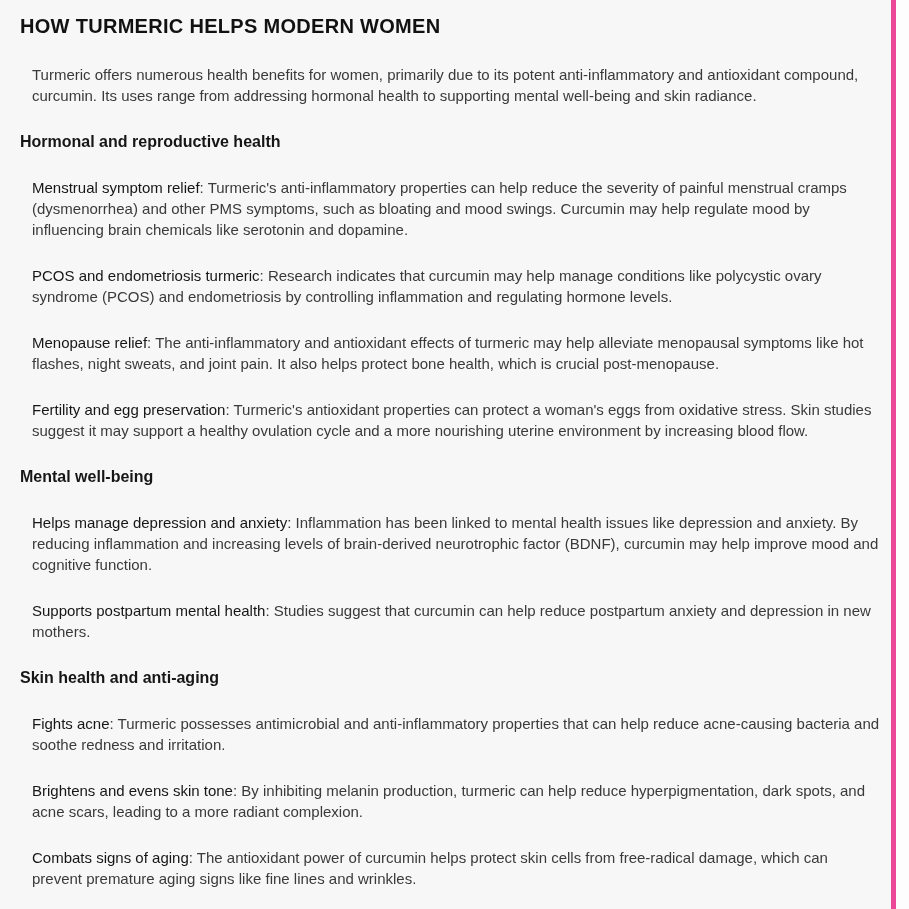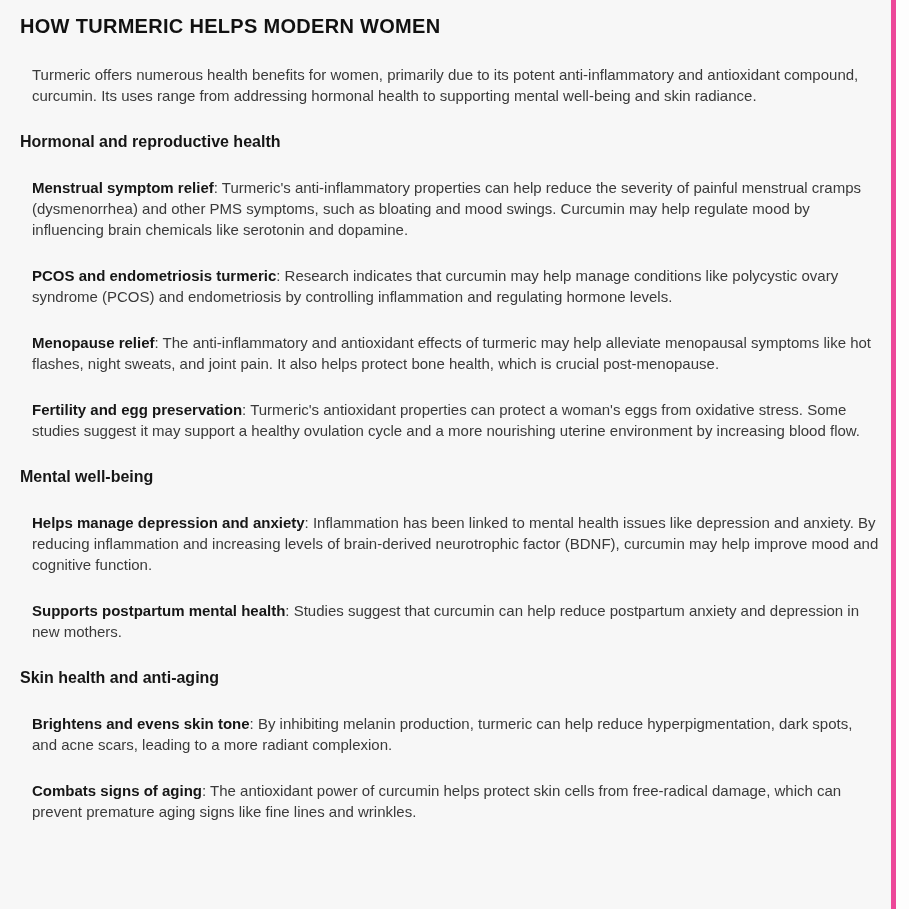--- a/index.html
+++ b/index.html
@@ -37,49 +37,50 @@
     color: #3a3a3a;
   }
   .section-heading {
     margin: 0 0 25px 0;
     font-size: 16px;
     line-height: 21px;
     font-weight: bold;
     color: #161616;
   }
   .benefit-label {
-    font-weight: bold;
+    font-weight: normal;
     color: #161616;
   }
 </style>
 </head>
 <body>
 
 <div class="doc-panel">
 
   <h2 class="doc-title">HOW TURMERIC HELPS MODERN WOMEN</h2>
 
   <p class="doc-paragraph">Turmeric offers numerous health benefits for women, primarily due to its potent anti-inflammatory and antioxidant compound, curcumin. Its uses range from addressing hormonal health to supporting mental well-being and skin radiance.</p>
 
   <h3 class="section-heading">Hormonal and reproductive health</h3>
 
   <p class="doc-paragraph"><strong class="benefit-label">Menstrual symptom relief</strong><span>: Turmeric's anti-inflammatory properties can help reduce the severity of painful menstrual cramps (dysmenorrhea) and other PMS symptoms, such as bloating and mood swings. Curcumin may help regulate mood by influencing brain chemicals like serotonin and dopamine.</span></p>
 
   <p class="doc-paragraph"><strong class="benefit-label">PCOS and endometriosis turmeric</strong><span>: Research indicates that curcumin may help manage conditions like polycystic ovary syndrome (PCOS) and endometriosis by controlling inflammation and regulating hormone levels.</span></p>
 
   <p class="doc-paragraph"><strong class="benefit-label">Menopause relief</strong><span>: The anti-inflammatory and antioxidant effects of turmeric may help alleviate menopausal symptoms like hot flashes, night sweats, and joint pain. It also helps protect bone health, which is crucial post-menopause.</span></p>
 
-  <p class="doc-paragraph"><strong class="benefit-label">Fertility and egg preservation</strong><span>: Turmeric's antioxidant properties can protect a woman's eggs from oxidative stress. Some studies suggest it may support a healthy ovulation cycle and a more nourishing uterine environment by increasing blood flow.</span></p>
+  <p class="doc-paragraph"><strong class="benefit-label">Fertility and egg preservation</strong><span>: Turmeric's antioxidant properties can protect a woman's eggs from oxidative stress. Skin studies suggest it may support a healthy ovulation cycle and a more nourishing uterine environment by increasing blood flow.</span></p>
 
   <h3 class="section-heading">Mental well-being</h3>
 
   <p class="doc-paragraph"><strong class="benefit-label">Helps manage depression and anxiety</strong><span>: Inflammation has been linked to mental health issues like depression and anxiety. By reducing inflammation and increasing levels of brain-derived neurotrophic factor (BDNF), curcumin may help improve mood and cognitive function.</span></p>
 
   <p class="doc-paragraph"><strong class="benefit-label">Supports postpartum mental health</strong><span>: Studies suggest that curcumin can help reduce postpartum anxiety and depression in new mothers.</span></p>
 
   <h3 class="section-heading">Skin health and anti-aging</h3>
 
+  <p class="doc-paragraph"><strong class="benefit-label">Fights acne</strong><span>: Turmeric possesses antimicrobial and anti-inflammatory properties that can help reduce acne-causing bacteria and soothe redness and irritation.</span></p>
 
   <p class="doc-paragraph"><strong class="benefit-label">Brightens and evens skin tone</strong><span>: By inhibiting melanin production, turmeric can help reduce hyperpigmentation, dark spots, and acne scars, leading to a more radiant complexion.</span></p>
 
   <p class="doc-paragraph"><strong class="benefit-label">Combats signs of aging</strong><span>: The antioxidant power of curcumin helps protect skin cells from free-radical damage, which can prevent premature aging signs like fine lines and wrinkles.</span></p>
 
 </div>
 
 </body></html>

